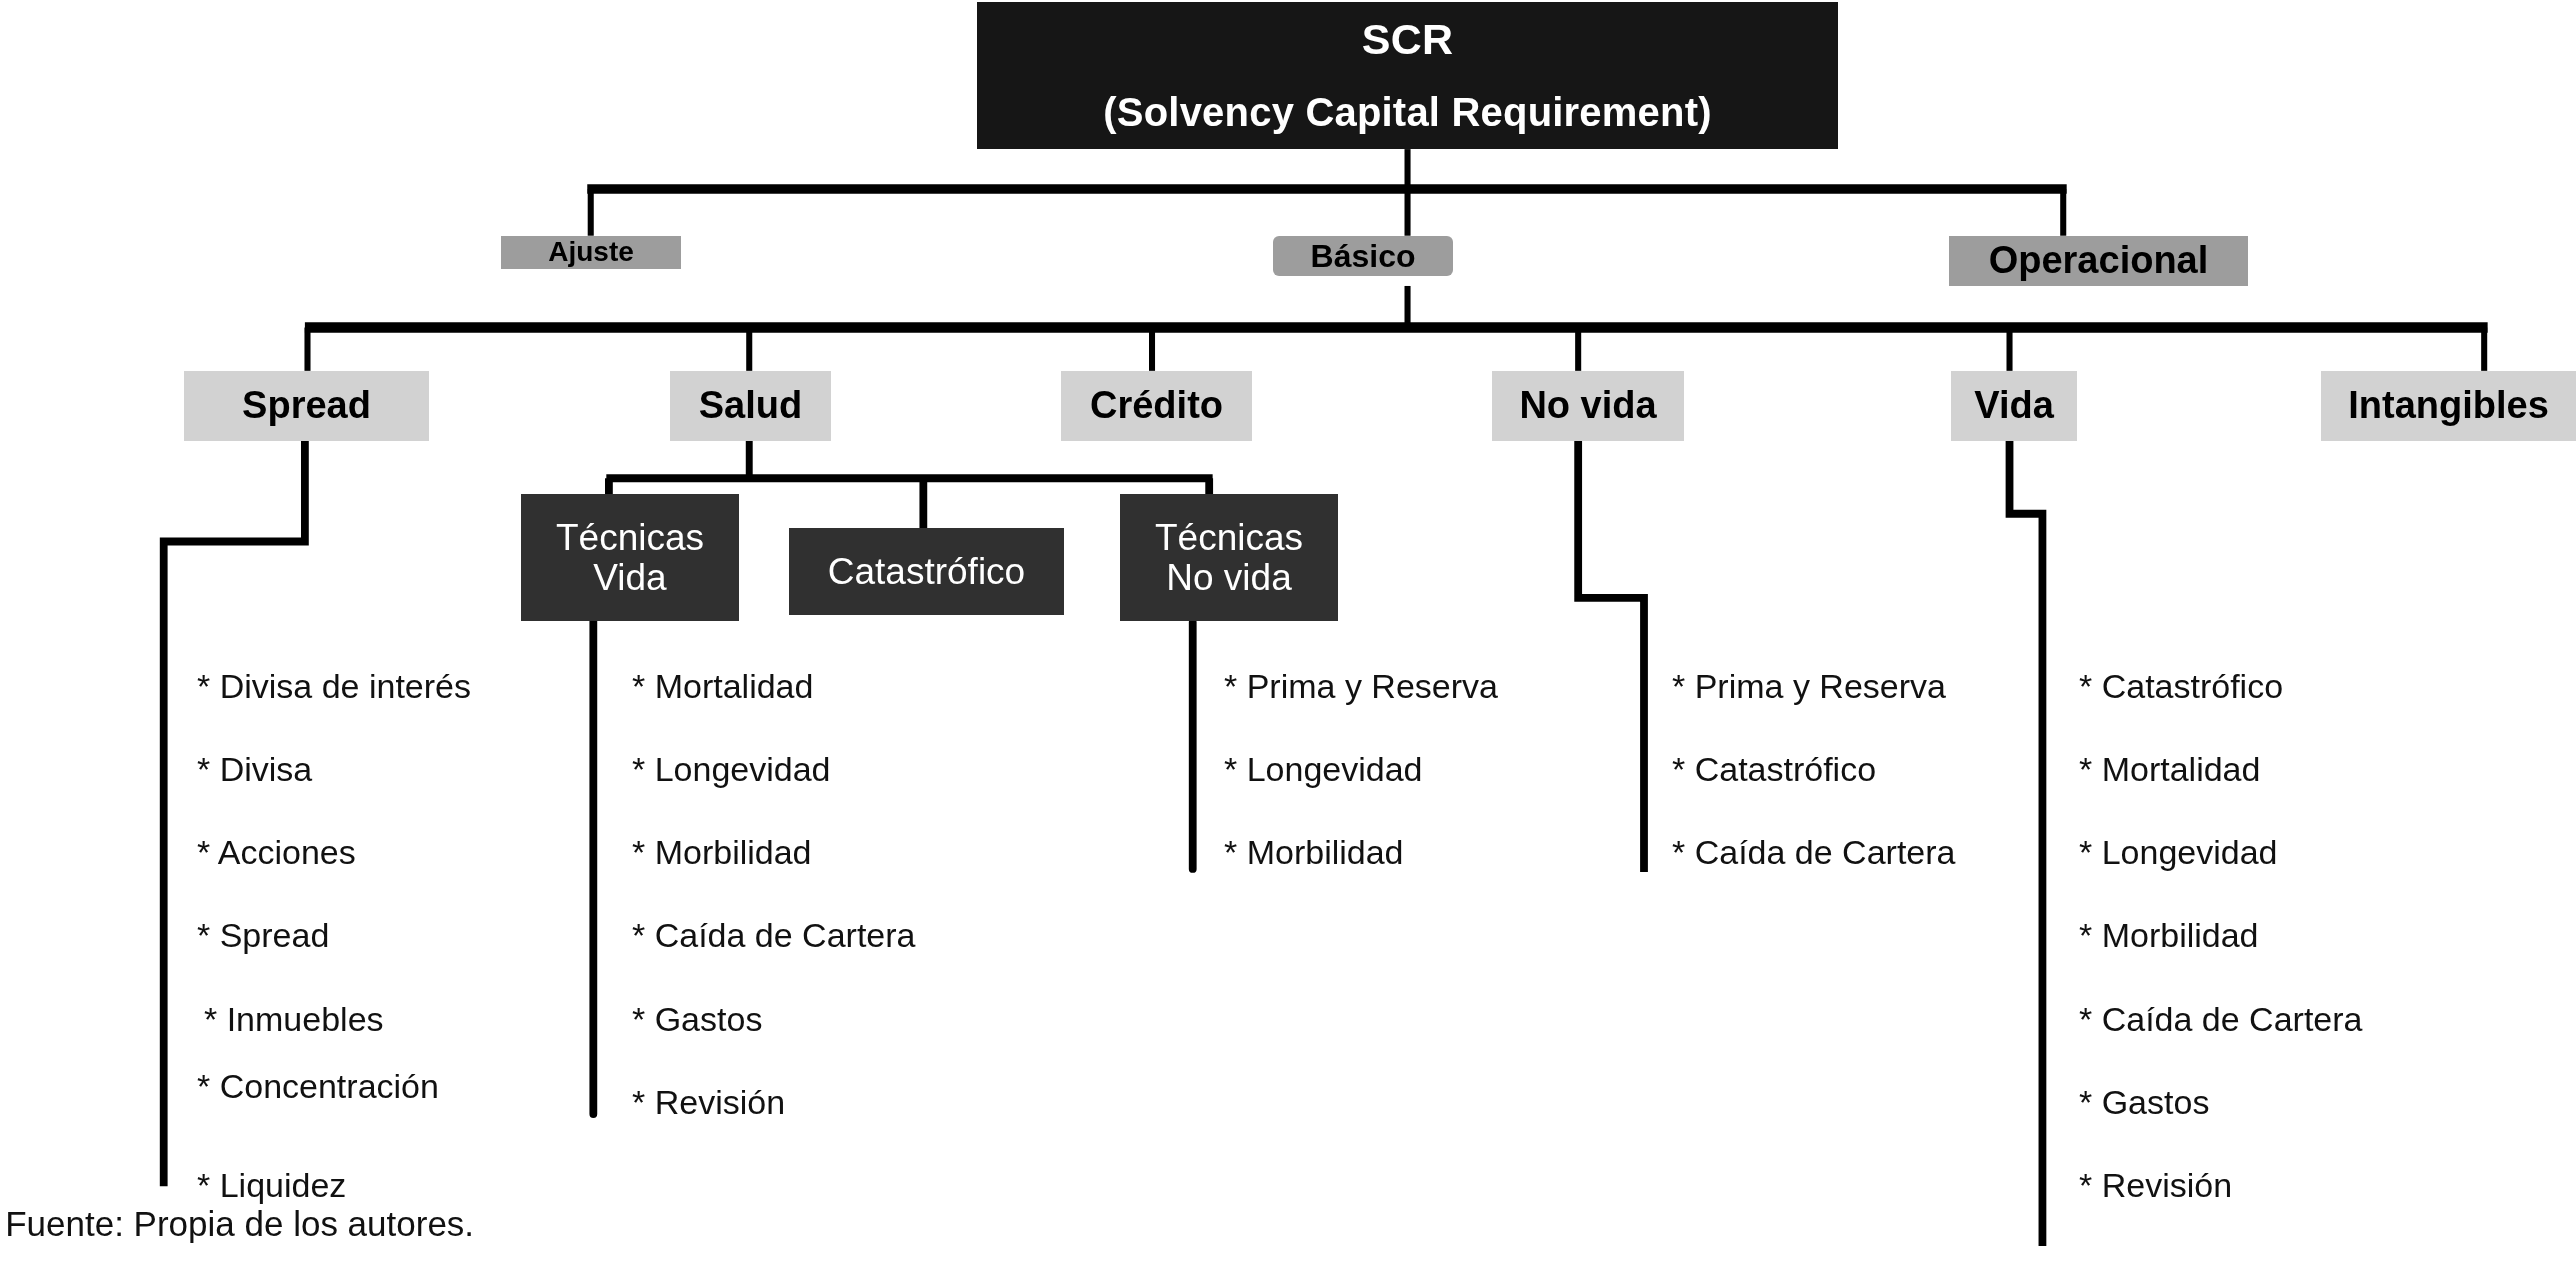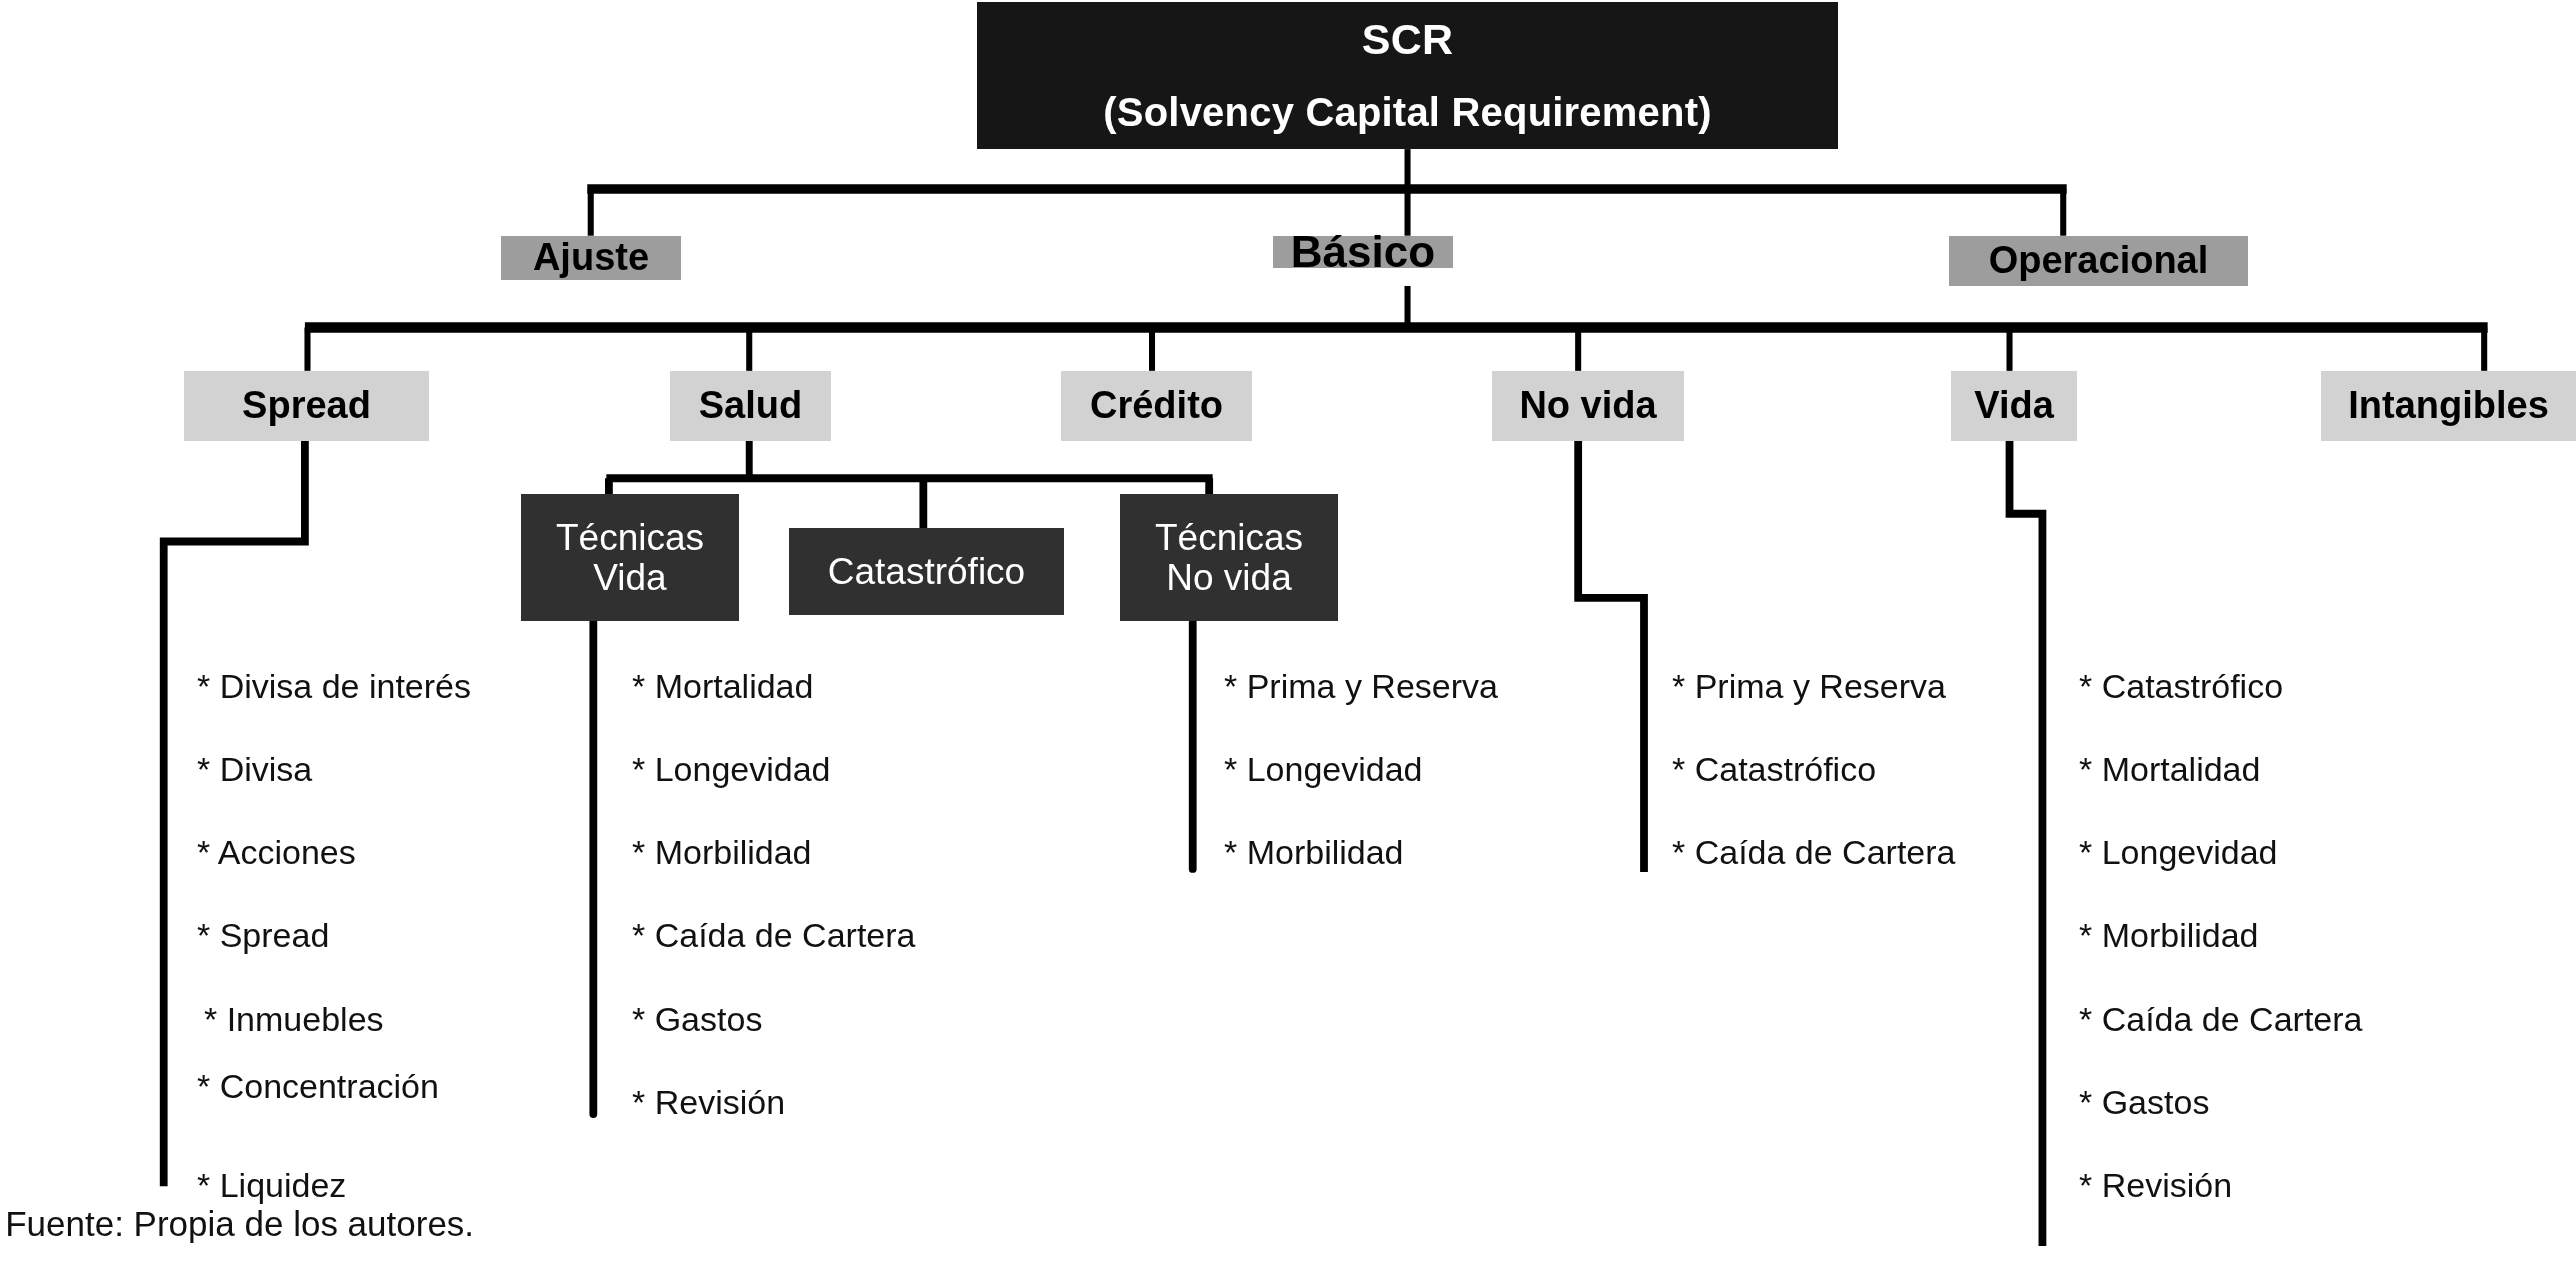--- a/index.html
+++ b/index.html
@@ -62,24 +62,24 @@
     <path d="M 1822 511 L 1822 690 L 1898 690 L 1898 1002" stroke-width="9" stroke-linecap="square"></path>
 
     <path d="M 2320 511 L 2320 593 L 2358 593 L 2358 1434" stroke-width="9" stroke-linecap="square"></path>
   </svg>
 
   <div class="node n-root" style="left:977px;top:1.7px;width:861px;height:147px;flex-direction:column;gap:29px;">
     <span class="root-l1">SCR</span>
     <span class="root-l2">(Solvency Capital Requirement)</span>
   </div>
 
-  <div class="node n-l2" style="left:501px;top:236px;width:180px;height:44px;font-size:38px;">
+  <div class="node n-l2" style="left:501px;top:236px;width:180px;height:33px;font-size:28px;">
     <span>Ajuste</span>
   </div>
-  <div class="node n-l2" style="left:1273px;top:236px;width:180px;height:32px;font-size:44px;">
+  <div class="node n-l2" style="left:1273px;top:236px;width:180px;height:40px;font-size:32px;border-radius:6px;">
     <span>Básico</span>
   </div>
   <div class="node n-l2" style="left:1913px;top:236px;width:299px;height:50px;font-size:38px;margin-left:36px;">
     <span>Operacional</span>
   </div>
 
   <div class="node n-l3" style="left:184px;top:371px;width:245px;height:70px;font-size:38px;">
     <span>Spread</span>
   </div>
   <div class="node n-l3" style="left:670px;top:371px;width:161px;height:70px;font-size:38px;">

